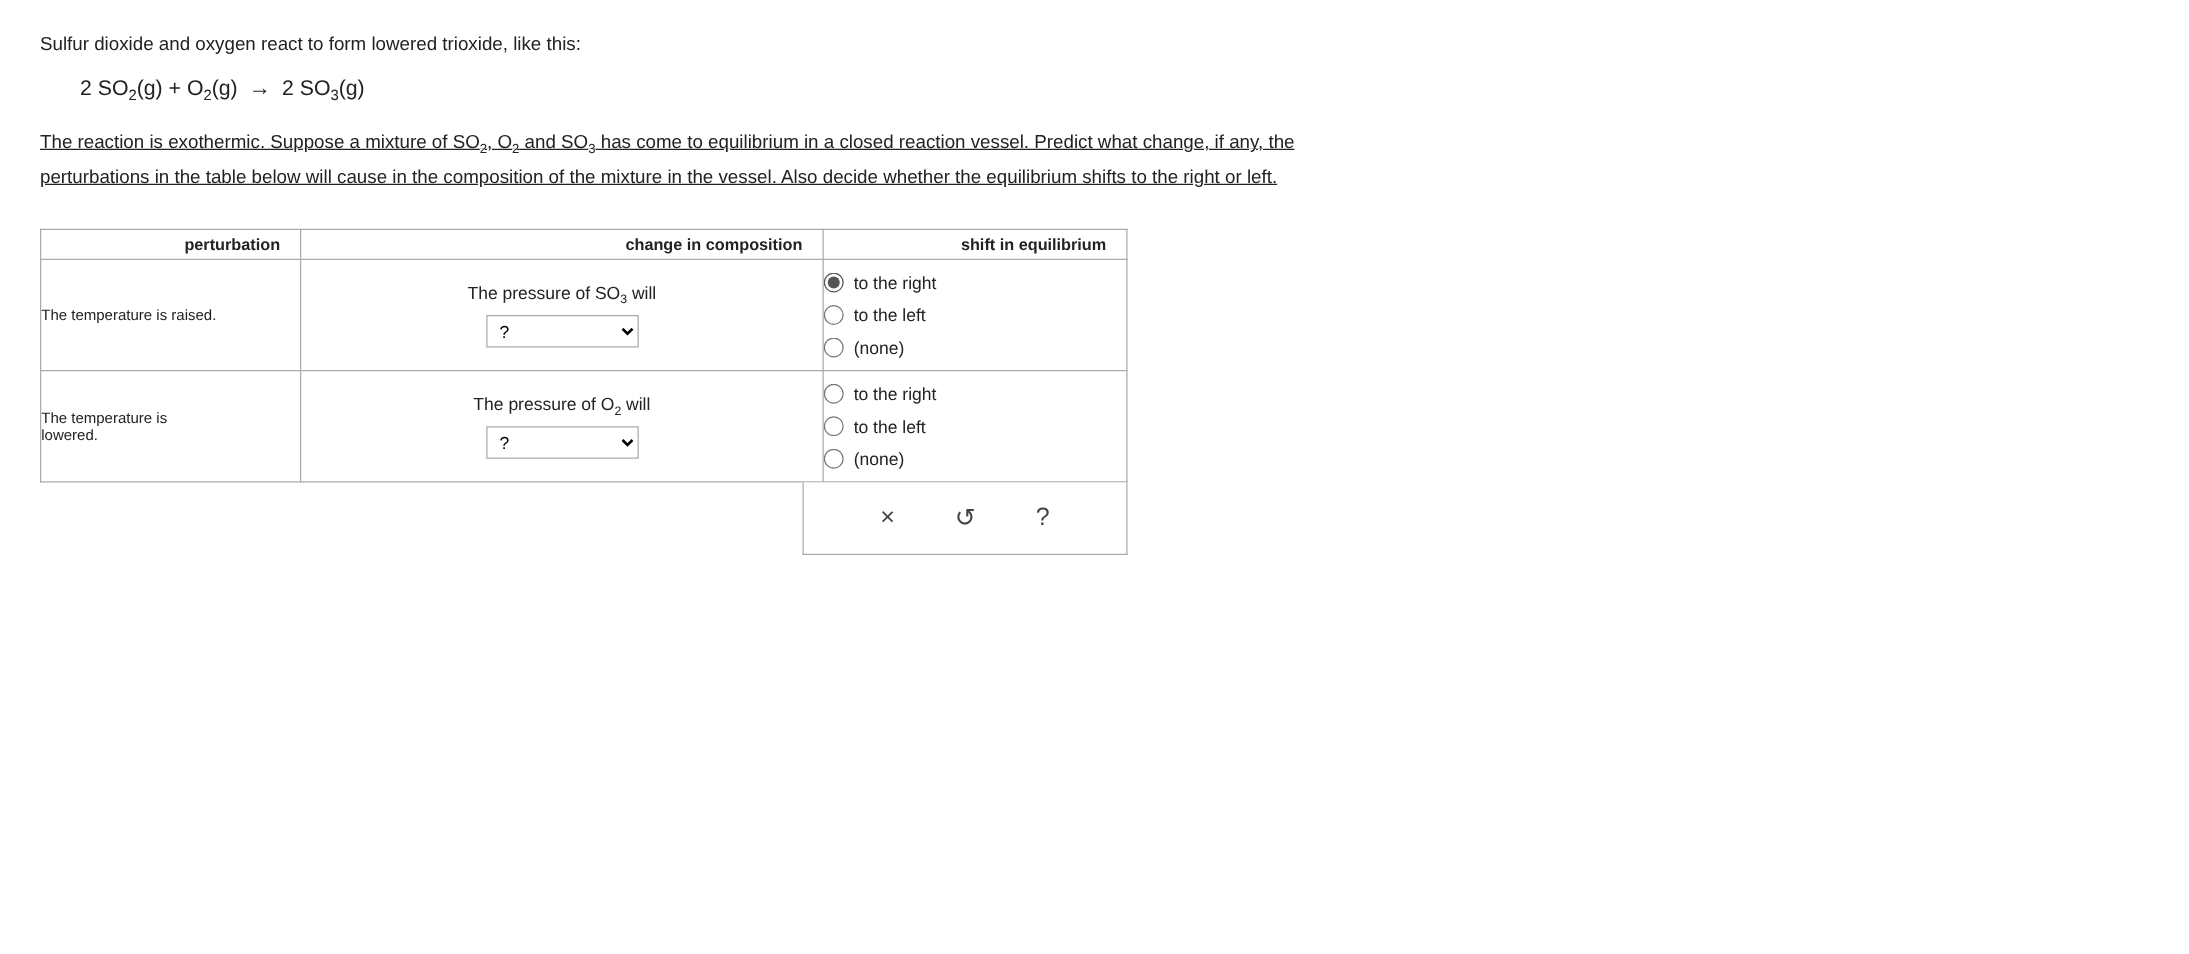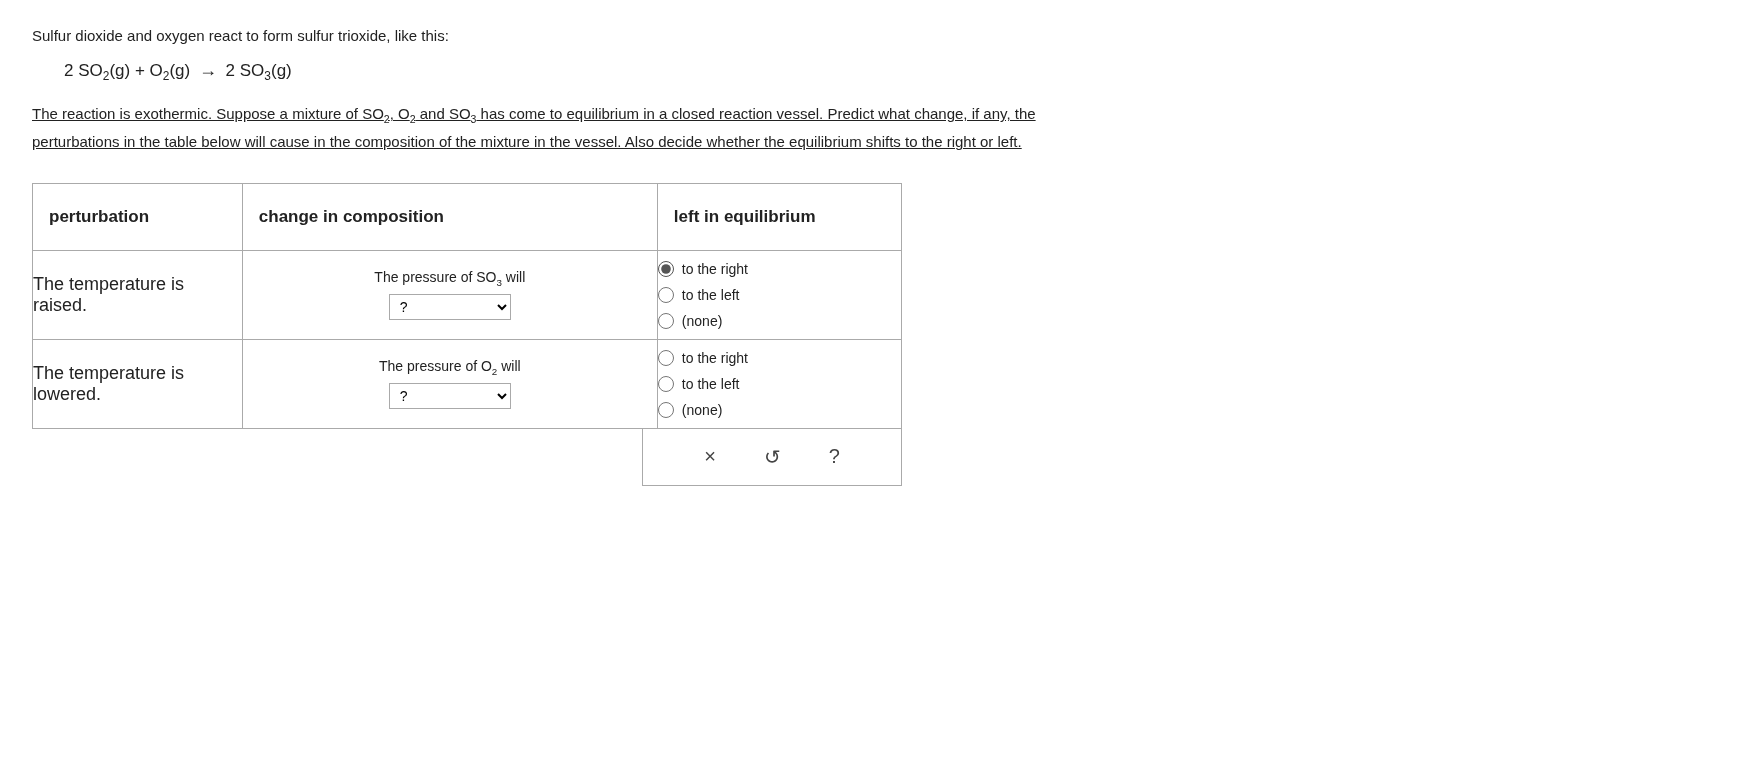--- a/index.html
+++ b/index.html
@@ -33,31 +33,31 @@
       margin-top: 10px;
     }
     .eq-table th, .eq-table td {
       border: 1px solid #aaa;
       padding: 0;
       vertical-align: middle;
     }
     .eq-table th {
       background: #fff;
       font-weight: bold;
-      text-align: left;
-      padding: 23px 16px;
-      font-size: 17px;
+      text-align: right;
+      padding: 4px 16px;
+      font-size: 13px;
     }
     .col-perturbation { width: 220px; }
     .col-composition { width: 450px; }
     .col-equilibrium { width: 260px; }
 
     .cell-perturbation {
       padding: 16px 14px;
-      font-size: 18px;
+      font-size: 12px;
       vertical-align: middle;
     }
     .cell-composition {
       padding: 16px 14px;
       font-size: 14px;
       vertical-align: middle;
     }
     .cell-equilibrium {
       padding: 14px 18px;
       font-size: 14px;
@@ -126,37 +126,37 @@
       align-items: center;
       justify-content: center;
     }
 
     
     .arrow { font-size: 18px; margin: 0 4px; }
   </style>
 </head>
 <body>
 
-<p class="intro-text">Sulfur dioxide and oxygen react to form sulfur trioxide, like this:</p>
+<p class="intro-text">Sulfur dioxide and oxygen react to form lowered trioxide, like this:</p>
 
 <div class="equation">
   2 SO<sub>2</sub>(g) + O<sub>2</sub>(g) <span class="arrow">→</span> 2 SO<sub>3</sub>(g)
 </div>
 
 <div class="description">
   The reaction is exothermic. Suppose a mixture of SO<sub>2</sub>, O<sub>2</sub> and SO<sub>3</sub> has come to equilibrium in a closed reaction vessel. Predict what change, if any, the<br>
   perturbations in the table below will cause in the composition of the mixture in the vessel. Also decide whether the equilibrium shifts to the right or left.
 </div>
 
 <table class="eq-table">
   <thead>
     <tr>
       <th class="col-perturbation">perturbation</th>
       <th class="col-composition">change in composition</th>
-      <th class="col-equilibrium">left in equilibrium</th>
+      <th class="col-equilibrium">shift in equilibrium</th>
     </tr>
   </thead>
   <tbody>
 
     <tr>
       <td class="cell-perturbation col-perturbation">
         <span>The temperature is raised.</span>
       </td>
       <td class="cell-composition col-composition">
         <div class="composition-inner">

